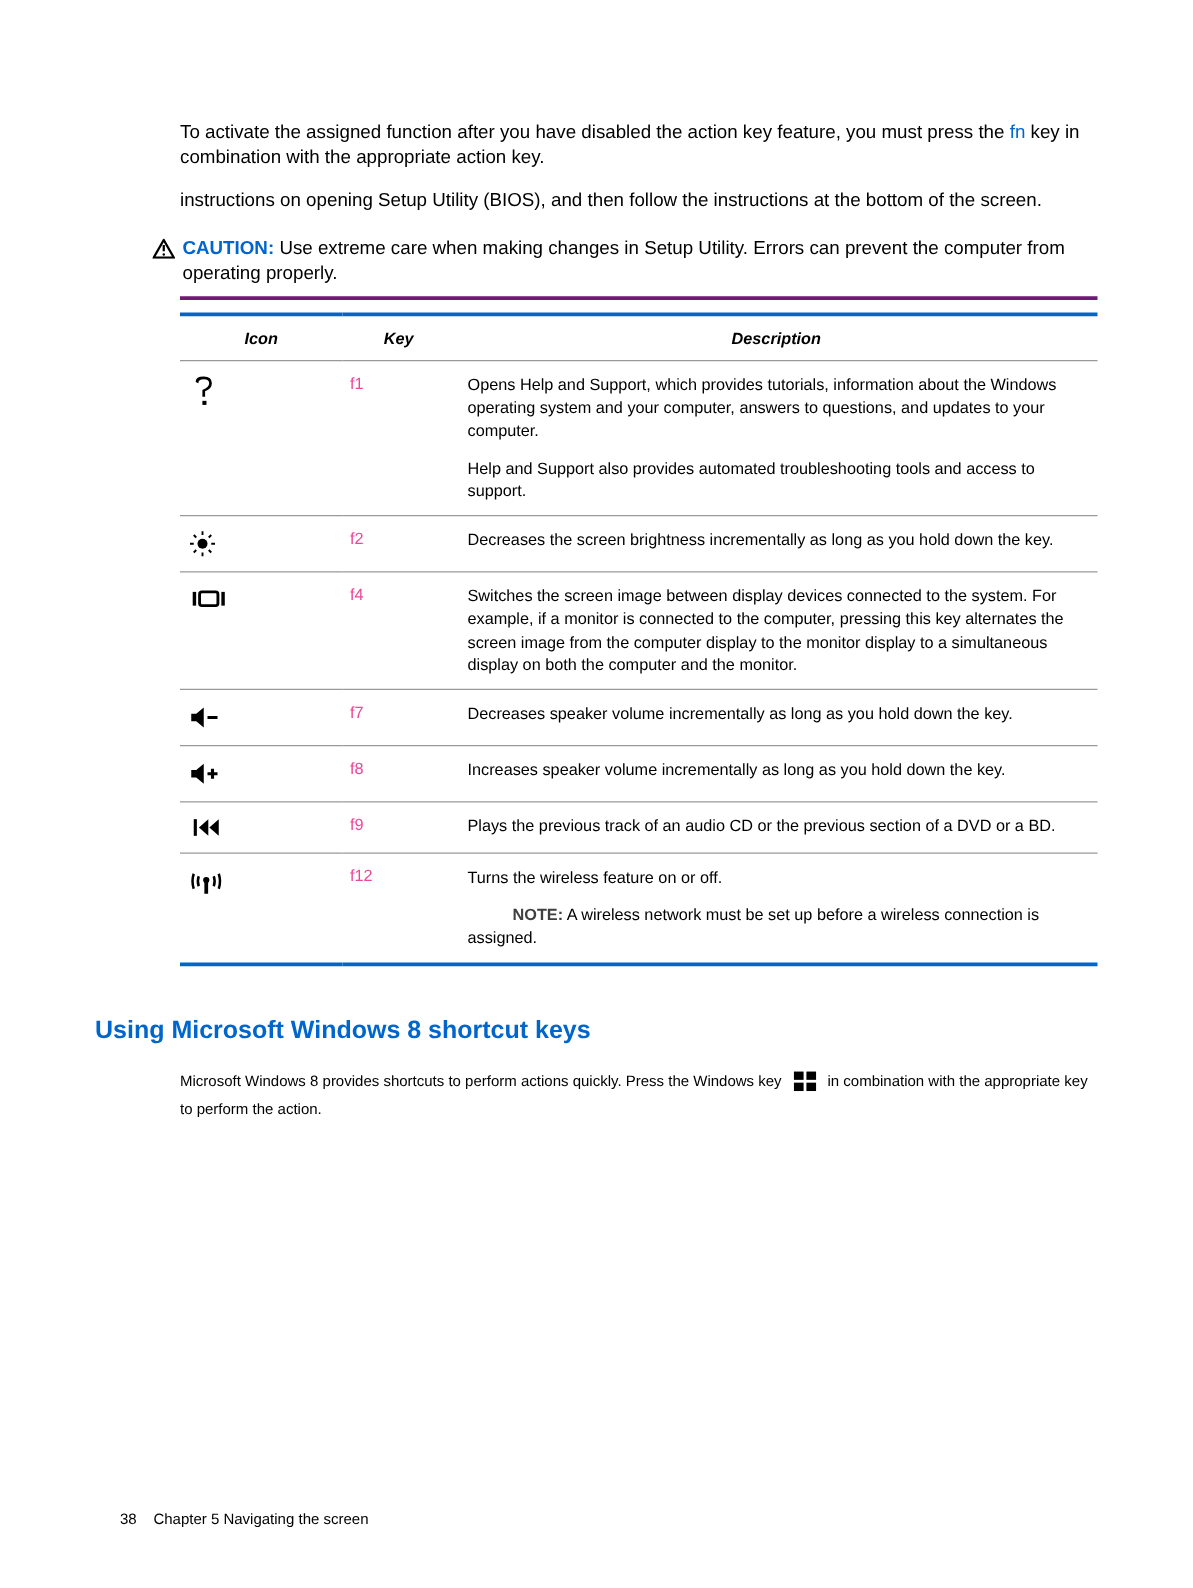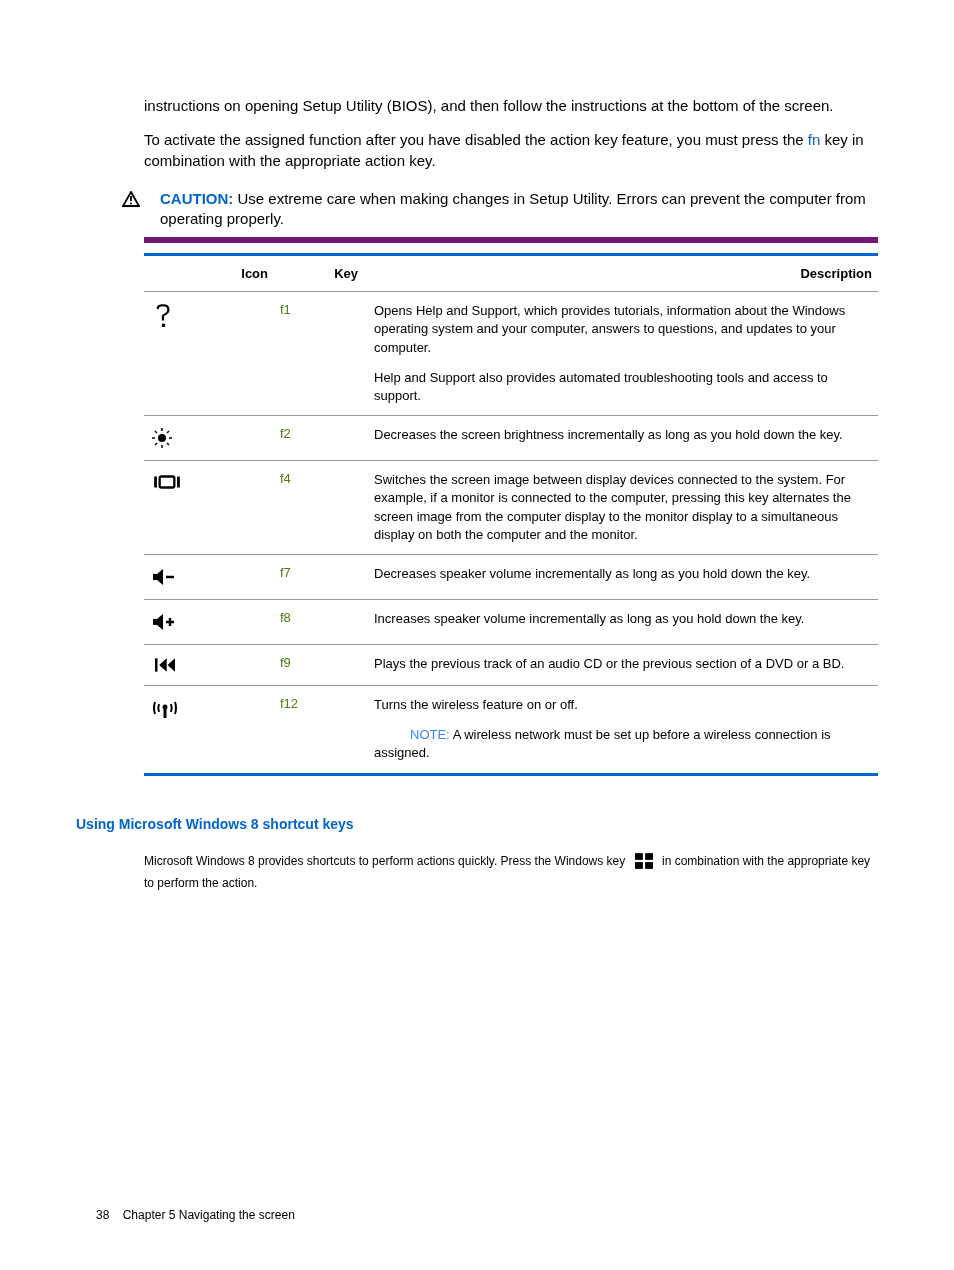--- a/index.html
+++ b/index.html
@@ -15,62 +15,63 @@
     padding: 96px 76px 40px 76px;
   }
   .body-text {
     font-size: 15px;
     line-height: 1.35;
     margin: 0 0 14px 0;
   }
   .indent { margin-left: 68px; }
   .fn { color: #0066cc; }
   .caution-box {
-    border-bottom: 6px solid #701a75;
+    border-bottom: 3px solid #701a75;
     padding: 4px 0 8px 0;
     margin: 4px 0 10px 68px;
     display: flex;
     align-items: flex-start;
-    gap: 20px;
+    gap: 6px;
   }
   .caution-icon {
     flex: 0 0 auto;
     width: 18px;
     height: 16px;
     margin-top: 2px;
     margin-left: -22px;
   }
   .caution-label { color: #0066cc; font-weight: bold; font-size: 15px; }
   .caution-text { font-size: 15px; line-height: 1.35; }
   table.keys {
     width: 100%;
     border-collapse: collapse;
     margin-left: 68px;
     width: calc(100% - 68px);
     font-size: 13px;
   }
   table.keys thead tr { border-top: 3px solid #0066cc; border-bottom: 1px solid #999; }
   table.keys th {
-    text-align: right;
+    text-align: center;
     font-weight: bold;
     padding: 10px 6px;
     font-size: 13px;
+    font-style: italic;
   }
   table.keys tbody tr { border-bottom: 1px solid #999; }
   table.keys tbody tr:last-child { border-bottom: 3px solid #0066cc; }
   table.keys td { padding: 10px 6px; vertical-align: top; }
   .col-icon { width: 130px; }
   .col-key { width: 90px; }
-  .key-label { color: #4d7c0f; font-size: 13px; }
+  .key-label { color: #ec4899; font-size: 13px; }
   .desc-para { margin: 0 0 12px 4px; line-height: 1.4; }
   .desc-para:last-child { margin-bottom: 0; }
-  .note-label { color: #3b82f6; font-weight: normal; padding-left: 36px; }
+  .note-label { color: #404040; font-weight: bold; padding-left: 36px; }
   .section-heading {
     color: #0066cc;
-    font-size: 14px;
+    font-size: 20px;
     font-weight: bold;
     margin: 40px 0 18px 0;
   }
   .winkey-line {
     font-size: 12px;
     line-height: 1.9;
     margin-left: 68px;
   }
   .winkey-icon {
     display: inline-block;
@@ -175,25 +176,25 @@
     </g>
     <g id="ico-winkey">
       <rect x="0" y="0" width="7" height="6" fill="#000"></rect>
       <rect x="9" y="0" width="7" height="6" fill="#000"></rect>
       <rect x="0" y="8" width="7" height="6" fill="#000"></rect>
       <rect x="9" y="8" width="7" height="6" fill="#000"></rect>
     </g>
   </defs>
 </svg>
 
-<p class="body-text indent">instructions on opening Setup Utility (BIOS), and then follow the instructions at the bottom of the screen.</p>
-
 <p class="body-text indent">
   <span>To activate the assigned function after you have disabled the action key feature, you must press the </span><span class="fn">fn</span><span> key in combination with the appropriate action key.</span>
 </p>
+
+<p class="body-text indent">instructions on opening Setup Utility (BIOS), and then follow the instructions at the bottom of the screen.</p>
 
 <div class="caution-box">
   <svg class="caution-icon" viewBox="0 0 18 16">
           <use href="#ico-caution"></use>
         </svg>
   <div class="caution-text">
     <span class="caution-label">CAUTION:</span>
     <span>Use extreme care when making changes in Setup Utility. Errors can prevent the computer from operating properly.</span>
   </div>
 </div>

